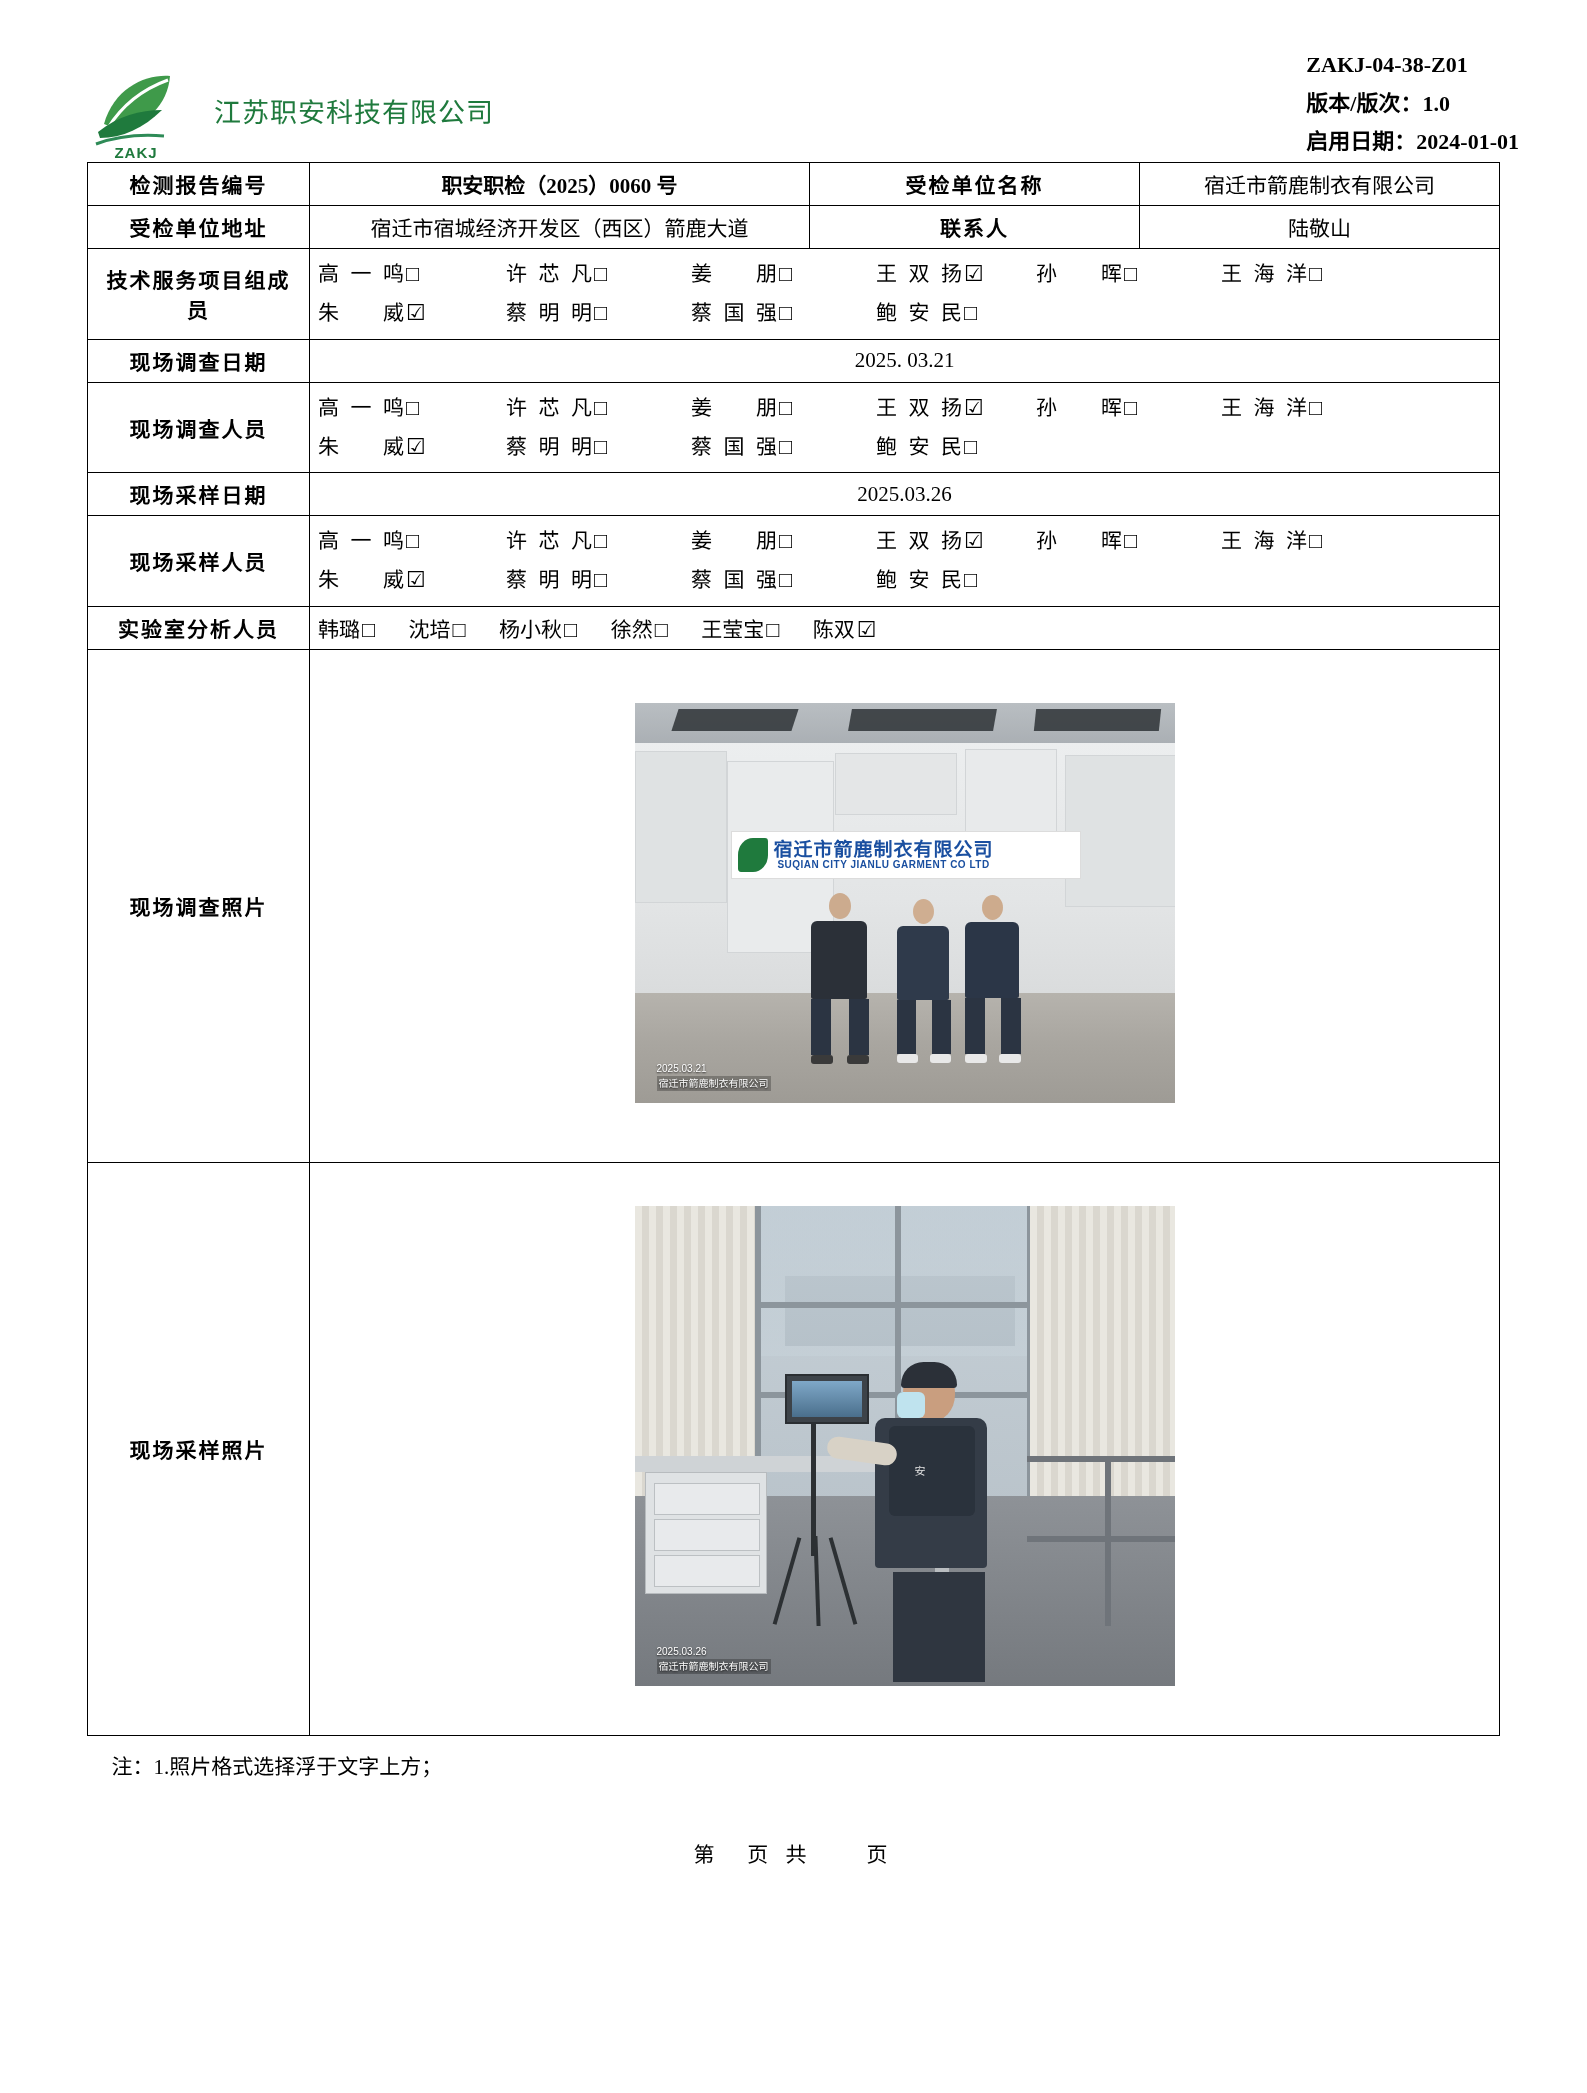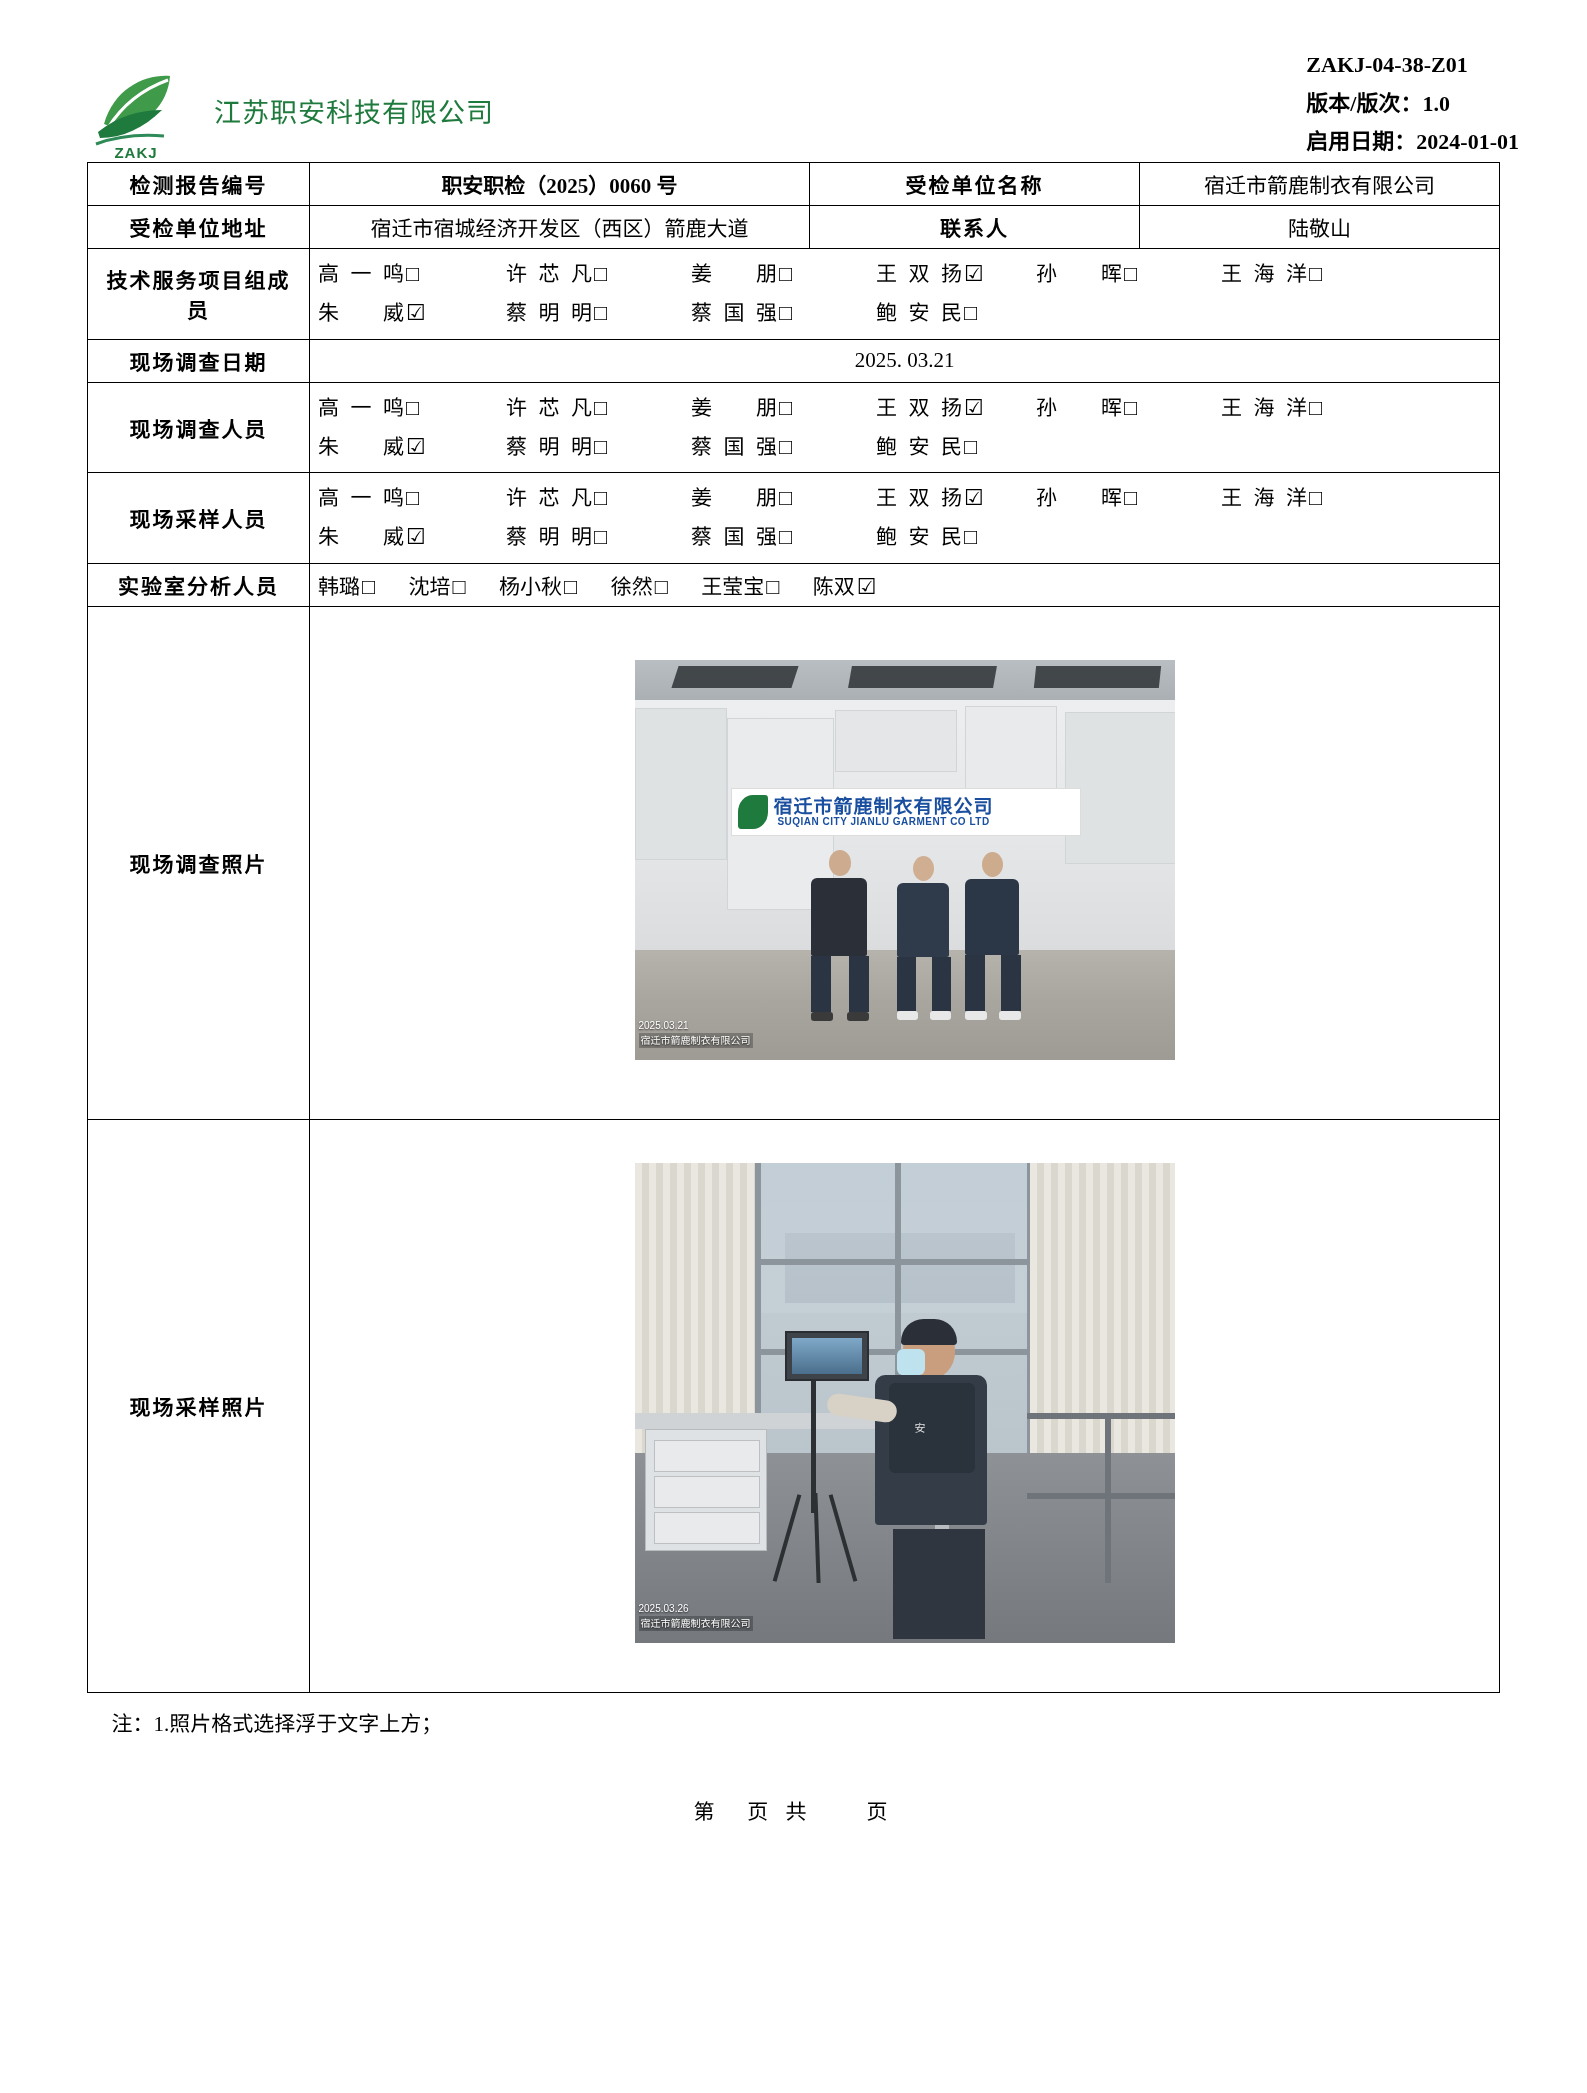--- a/index.html
+++ b/index.html
@@ -223,21 +223,21 @@
   .pB .legs div { width: 19px; height: 54px; }
   .pB .shoes div { width: 21px; height: 9px; }
 
   .pC { left: 330px; top: 192px; width: 56px; }
   .pC .head { width: 21px; height: 25px; background: #cdab8d; }
   .pC .body { width: 54px; height: 76px; background: #2b3647; margin-top: 2px; }
   .pC .legs div { width: 20px; height: 56px; }
   .pC .shoes div { width: 22px; height: 9px; }
 
   .stamp {
-    position: absolute; left: 4px; bottom: 12px;
+    position: absolute; left: 22px; bottom: 12px;
     color: #fff; font-size: 10px; line-height: 1.5;
     text-shadow: 0 1px 2px rgba(0,0,0,.8);
     font-family: "Liberation Sans", sans-serif;
     text-align: left;
   }
   .stamp .d2 { background: rgba(0,0,0,.25); padding: 0 2px; }
 
   
   .p2 { width: 540px; height: 480px; background: #c6cbd0; }
   .p2 .sky {
@@ -497,20 +497,24 @@
                 <span class="box">□</span>
               </span>
             <span class="mitem w4">
                 <span class="gap-name">鲍安民</span>
                 <span class="box">□</span>
               </span>
           </div>
         </td>
       </tr>
 
+      <tr>
+        <td class="lbl">现场采样日期</td>
+        <td colspan="3" class="val-c">2025.03.26</td>
+      </tr>
 
       <tr>
         <td class="lbl">现场采样人员</td>
         <td colspan="3" class="members">
           <div class="mrow">
             <span class="mitem w1">
                 <span class="gap-name">高一鸣</span>
                 <span class="box">□</span>
               </span>
             <span class="mitem w2">

